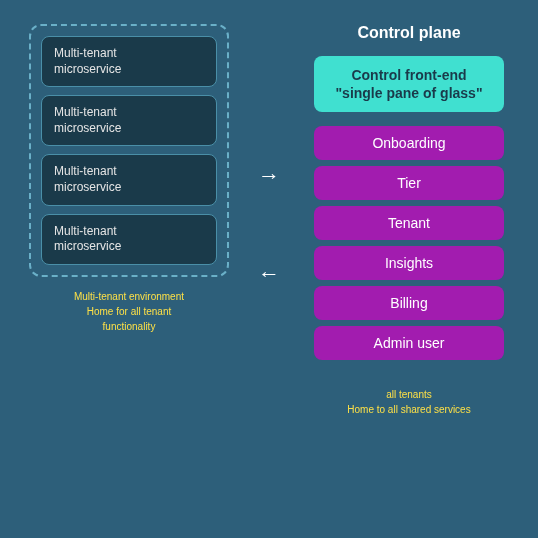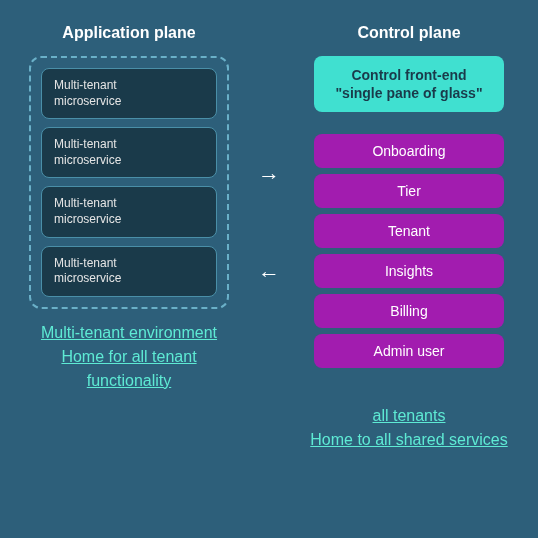--- a/index.html
+++ b/index.html
@@ -82,44 +82,43 @@
       border: 1.5px solid #4a8fa8;
       border-radius: 8px;
       padding: 9px 12px;
       text-align: left;
       font-size: 12px;
       color: #e5e5e5;
       line-height: 1.3;
     }
 
     .column-footnote {
-      font-size: 16px;
-      color: #5eead4;
+      font-size: 10px;
+      color: #fde047;
       text-align: center;
       line-height: 1.5;
       margin-top: 4px;
-      text-decoration: underline;
     }
 
     
     .control-plane {
       max-width: 220px;
     }
 
     .control-frontend-box {
       background-color: #40e0d0;
       border-radius: 8px;
       padding: 10px 14px;
       text-align: center;
       font-size: 14px;
       color: #1a3a4a;
       font-weight: 600;
       width: 190px;
       line-height: 1.3;
-      margin-bottom: 14px;
+      margin-bottom: 6px;
     }
 
     .control-services {
       display: flex;
       flex-direction: column;
       gap: 6px;
       width: 190px;
     }
 
     .control-service-box {
@@ -162,21 +161,20 @@
       height: 60px;
     }
   </style>
 </head>
 <body>
 
 <div class="main-container">
   <div class="columns">
 
     <div class="column app-plane">
-      <div class="column-title">Application plane</div>
       <div class="dashed-container">
         <div class="microservice-box">Multi-tenant<br>microservice</div>
         <div class="microservice-box">Multi-tenant<br>microservice</div>
         <div class="microservice-box">Multi-tenant<br>microservice</div>
         <div class="microservice-box">Multi-tenant<br>microservice</div>
       </div>
       <div class="column-footnote">
         <span>Multi-tenant environment</span><br>
         <span>Home for all tenant</span><br>
         <span>functionality</span>

